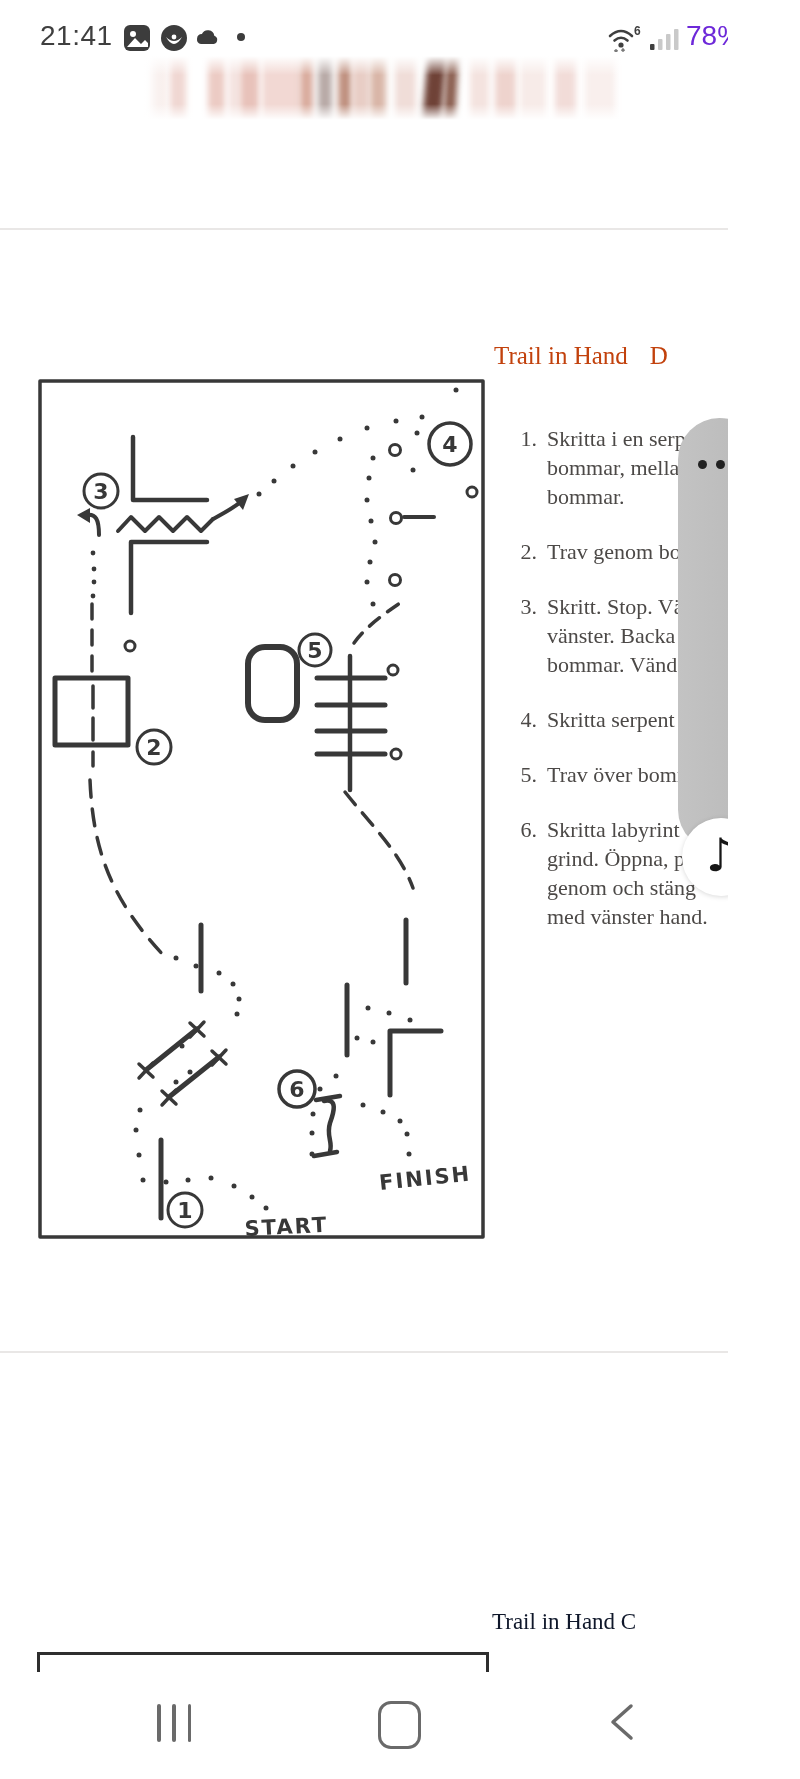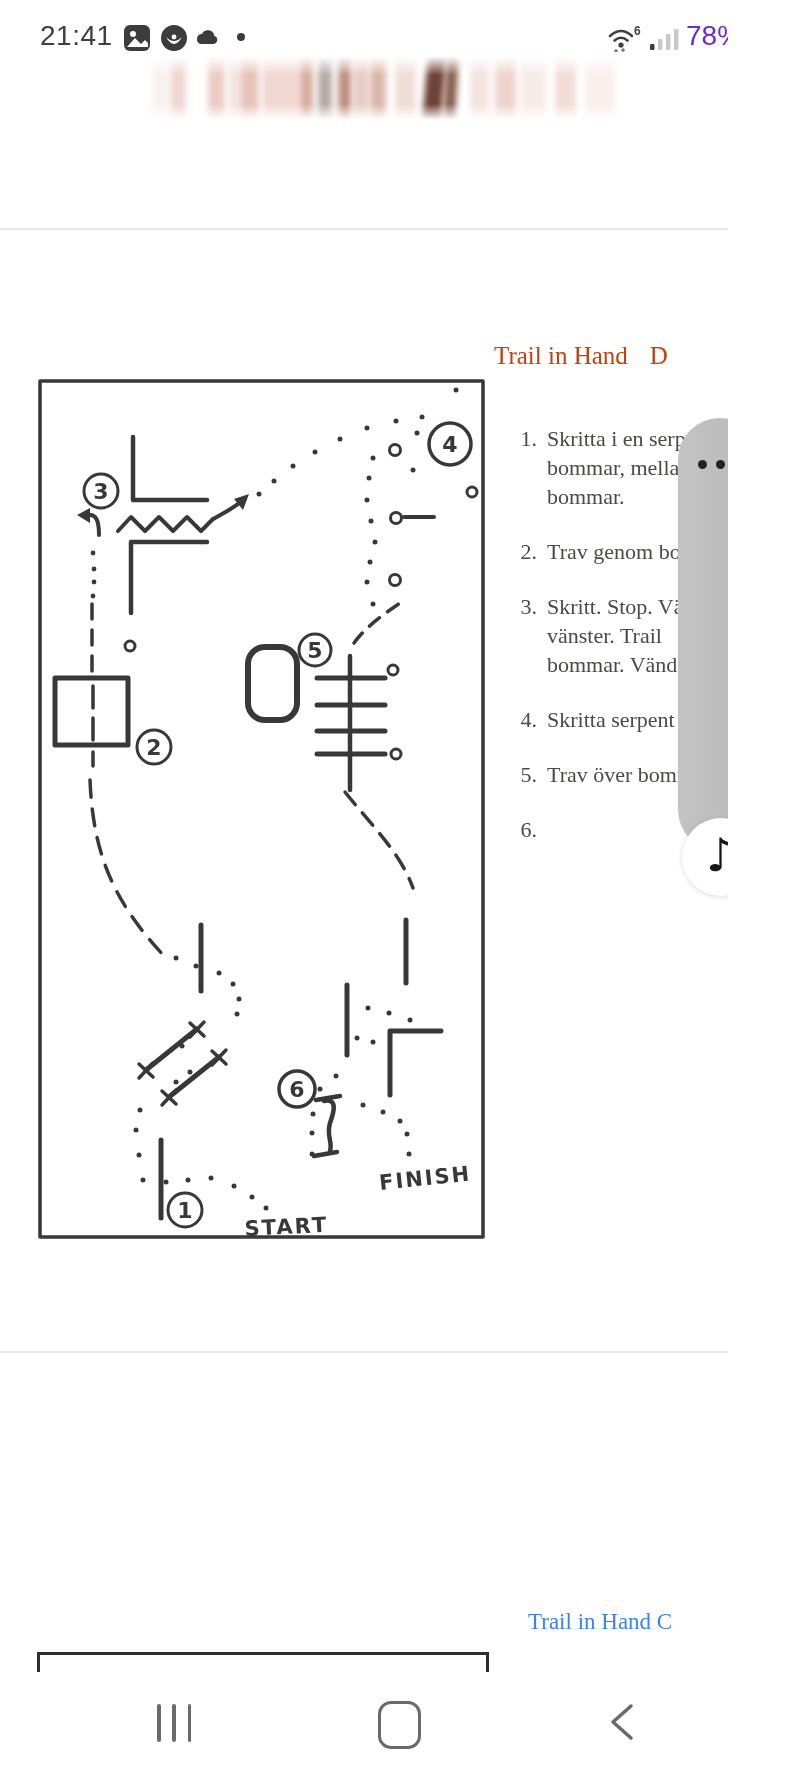--- a/index.html
+++ b/index.html
@@ -28,21 +28,21 @@
   .doc-title .suffix{margin-left:22px;}
   .ins-list{position:absolute;left:497px;top:424px;font-family:"Liberation Serif",serif;
             font-size:22px;line-height:29px;color:#4c4947;z-index:1;}
   .li{display:flex;margin-bottom:26px;}
   .num{width:40px;text-align:right;margin-right:10px;flex:none;}
   .outro{margin-left:50px;margin-top:0;}
   .frag{position:absolute;font-family:"Liberation Serif",serif;font-size:22px;color:#4c4947;z-index:2;}
   .frag1{left:747px;top:424px;} .frag2{left:762px;top:453px;} .frag3{left:751px;top:872px;}
 
   .bottom-title{position:absolute;left:492px;top:1609px;font-family:"Liberation Serif",serif;
-                font-size:23px;color:#3b82f6;margin-left:36px;}
+                font-size:23px;color:#0f172a;}
   .bottom-box{position:absolute;left:37px;top:1652px;width:446px;height:17px;
               border-top:3.5px solid #2e2e2e;border-left:3px solid #2e2e2e;border-right:3px solid #2e2e2e;}
 
   
   .map{position:absolute;left:0;top:360px;z-index:1;}
   .map path,.map rect,.map circle.o{stroke:#383838;fill:none;stroke-linecap:round;stroke-linejoin:round;}
   .map .f{fill:#383838;stroke:none;}
   .map text{fill:#383838;font-family:"DejaVu Sans",sans-serif;font-weight:700;}
   .map text.n{font-size:22px;text-anchor:middle;}
   .map text.hand{font-size:21px;letter-spacing:2px;}
@@ -296,38 +296,44 @@
       <div class="li">
         <span class="num">2.</span>
         <div class="lines">
           <div>Trav genom bom</div>
         </div>
       </div>
       <div class="li">
         <span class="num">3.</span>
         <div class="lines">
           <div>Skritt. Stop. Vä</div>
-          <div>vänster. Trail</div>
+          <div>vänster. Backa</div>
           <div>bommar. Vänd</div>
         </div>
       </div>
       <div class="li">
         <span class="num">4.</span>
         <div class="lines">
           <div>Skritta serpent</div>
         </div>
       </div>
       <div class="li">
         <span class="num">5.</span>
         <div class="lines">
           <div>Trav över bomm</div>
         </div>
       </div>
       <div class="li">
         <span class="num">6.</span>
+        <div class="lines">
+          <div>Skritta labyrint</div>
+          <div>grind. Öppna, p</div>
+          <div>genom och stäng</div>
+          <div>med vänster hand.</div>
+        </div>
       </div>
     </div>
   <span class="frag frag1">över</span>
   <span class="frag frag2">er</span>
   <span class="frag frag3">den</span>
 
   <div class="pill">
     <div class="pill-dots">
         <i></i>
         <i></i>

